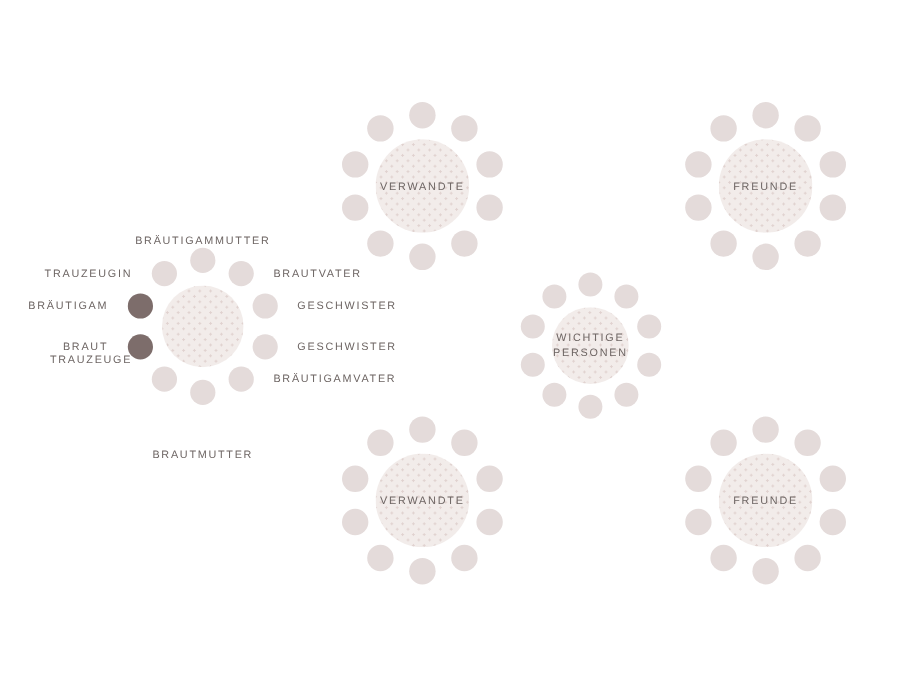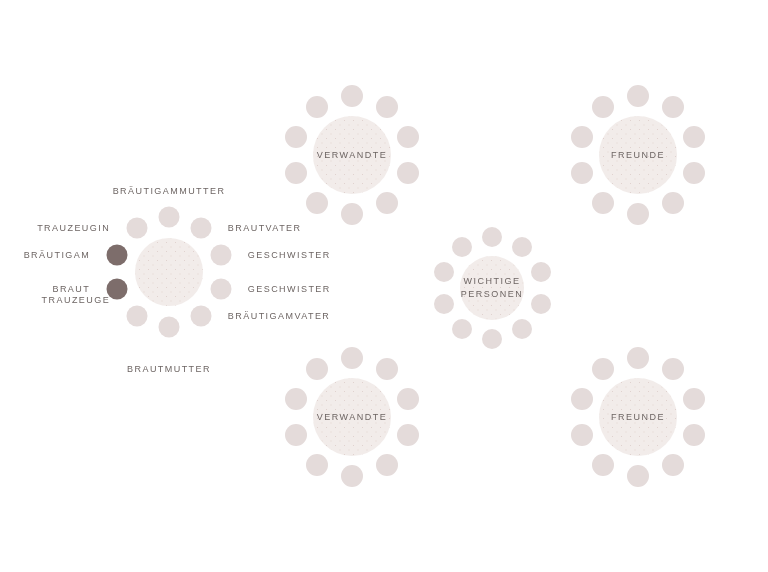--- a/index.html
+++ b/index.html
@@ -70,21 +70,21 @@
     font-size: 9px;
     letter-spacing: 1.45px;
     line-height: 11px;
     white-space: nowrap;
     text-transform: uppercase;
     user-select: none;
     transform: translate(-50%, -50%);
   }
   .seat-caption.align-right { }
   .seat-caption.align-left  { text-align: left; }
-  .seat-caption.align-center{ text-align: center; }
+  .seat-caption.align-center{ text-align: center; margin-top: 10px; }
 </style>
 </head>
 <body>
 
 <div id="canvas" style="width: 768px; height: 572px; background: rgb(255, 255, 255);">
     <div class="table-group" style="left: 169px; top: 272px; width: 0px; height: 0px;">
       <div class="table-top" style="width: 68px; height: 68px; background-color: rgb(242, 236, 234);"></div>
       <div class="seat" style="width: 21px; height: 21px; left: 3.36778e-15px; top: -55px; background: rgb(228, 219, 218);"></div>
       <div class="seat-caption align-center" style="color: rgb(109, 101, 99); transform: translate(-50%, -50%); left: 3.36778e-15px; top: -81.5px;">BRÄUTIGAMMUTTER</div>
       <div class="seat" style="width: 21px; height: 21px; left: 32.3282px; top: -44.4959px; background: rgb(228, 219, 218);"></div>

